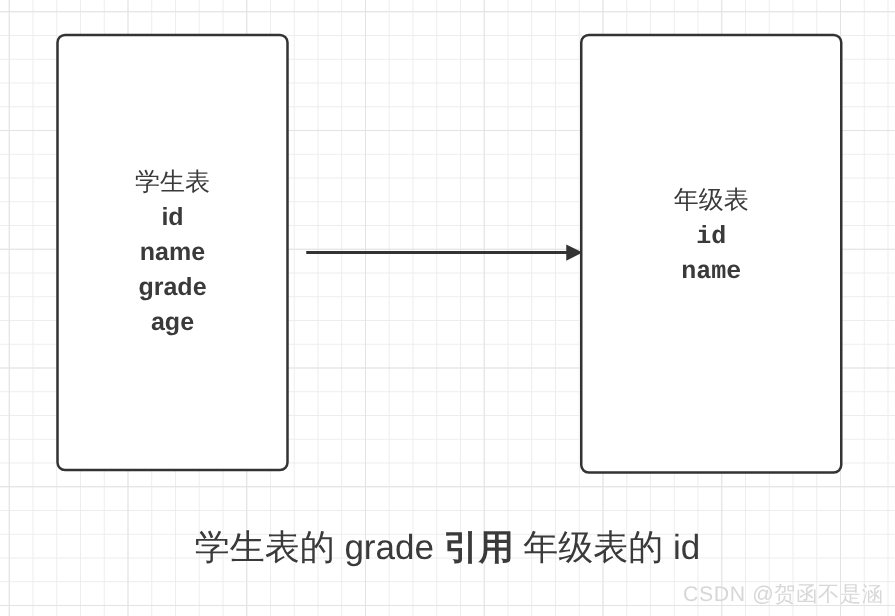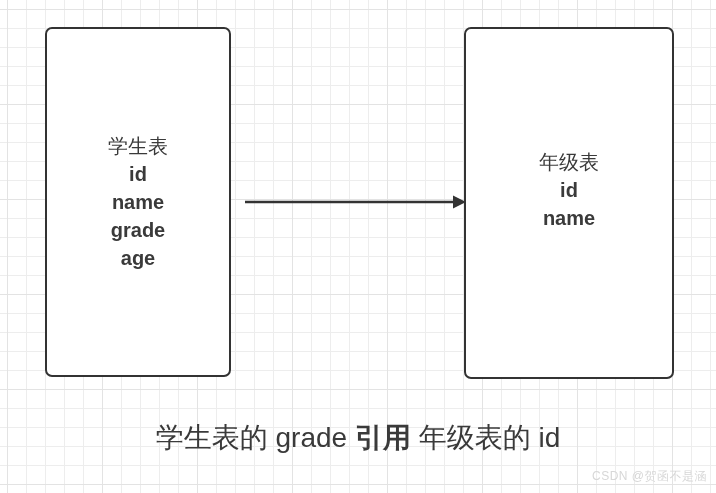--- a/index.html
+++ b/index.html
@@ -34,36 +34,36 @@
     background:#ffffff;
     border:2.5px solid var(--border);
     border-radius:7px;
     display:flex;flex-direction:column;
     justify-content:center;align-items:center;
     color:var(--text);
     font-size:20px;line-height:28px;
     text-align:center;
   }
   .table-box.left{left:45px;top:27px;width:186px;height:350px;}
-  .table-box.right{left:464px;top:27px;width:210px;height:352px;}
+  .table-box.right{left:464px;top:27px;width:210px;height:352px;font-family:Liberation Mono, monospace;}
   .table-box.right .table-text{transform:translateY(-13px);}
   .table-title{font-weight:400;}
   .table-field{font-weight:700;}
   .arrow-svg{position:absolute;left:245px;top:191px;width:222px;height:22px;overflow:visible;}
   .arrow-line{stroke:var(--arrow);stroke-width:2.5;}
   .arrow-head{fill:var(--arrow);}
   .caption{
     position:absolute;left:0;top:423px;width:716px;
     text-align:center;color:var(--text);
     font-size:28px;line-height:30px;font-weight:400;
   }
   .caption .bold{font-weight:700;}
   .watermark{
     position:absolute;right:9px;top:469px;
-    font-size:12px;line-height:14px;
+    font-size:17px;line-height:14px;
     color:var(--watermark);
     letter-spacing:0.5px;
   }
 </style>
 </head>
 <body>
 
 <div class="canvas">
 
   <div class="table-box left">

